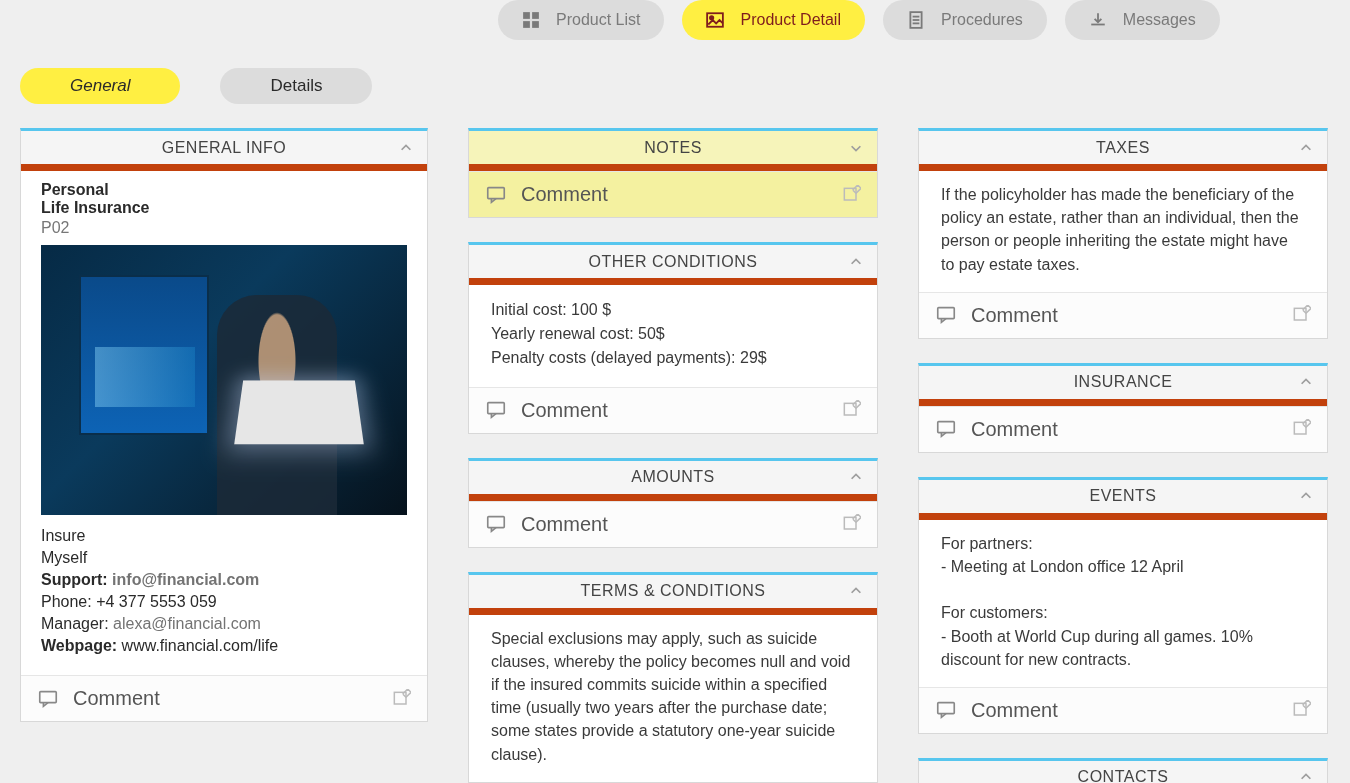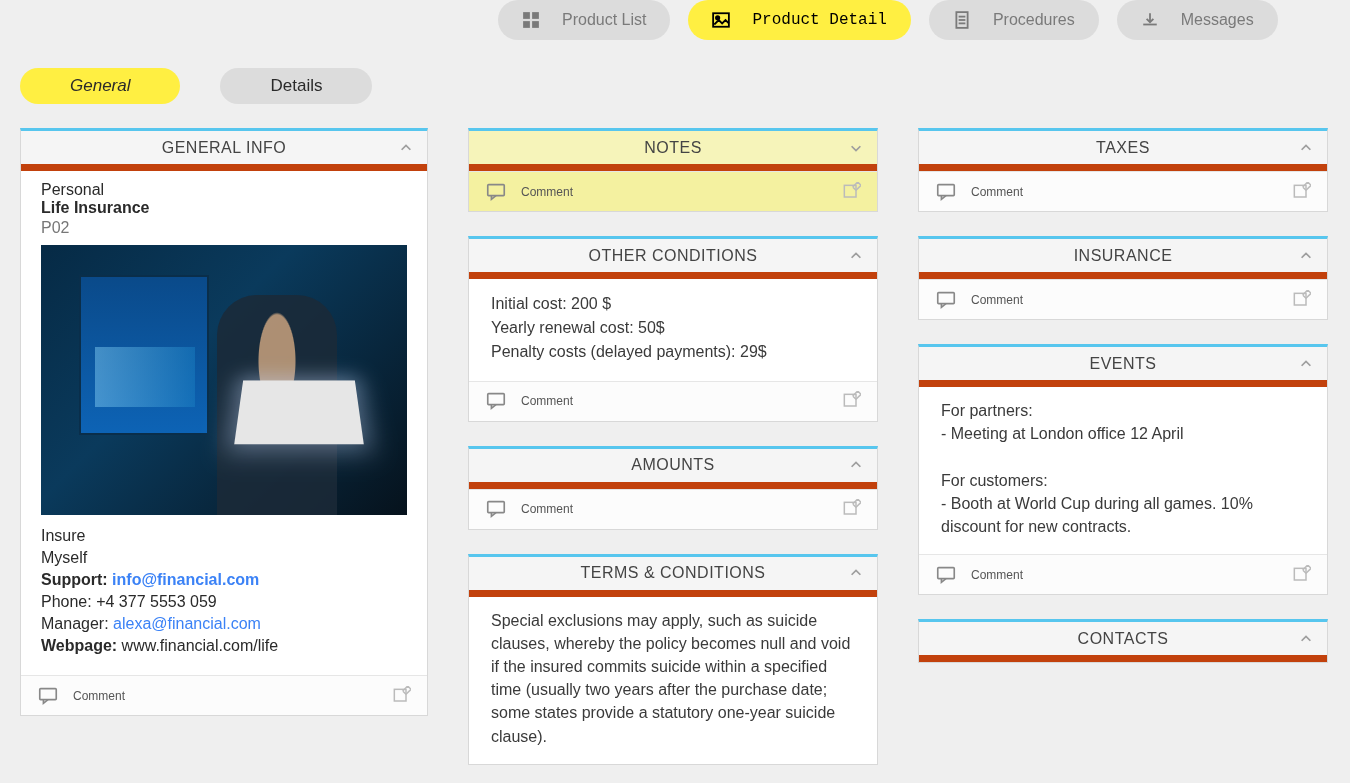--- a/index.html
+++ b/index.html
@@ -14,33 +14,32 @@
   
   .top-nav {
     display: flex;
     gap: 18px;
     padding: 0 0 8px 0;
     margin-left: 498px;
   }
   .top-pill {
     display: flex;
     align-items: center;
-    gap: 22px;
+    gap: 16px;
     height: 40px;
     padding: 0 24px;
     border-radius: 20px;
     background: #dcdcdc;
     color: #7a7a7a;
     font-size: 16px;
     cursor: pointer;
   }
   .top-pill.active {
     background: #ffef42;
-    color: #000000;
-    font-family: Liberation Mono, monospace;
+    color: #7f1d1d;
   }
   .top-pill .icon { width: 18px; height: 18px; display:flex; align-items:center; justify-content:center; }
 
   
   .sub-tabs {
     display: flex;
     gap: 40px;
     margin: 20px 0 24px 20px;
   }
   .sub-pill {
@@ -100,33 +99,33 @@
     font-size: 16px;
     color: #3a3a3a;
     line-height: 1.45;
   }
   .card-body .line { margin: 1px 0; }
   .card-body p { margin: 0; white-space: pre-wrap; }
 
   .comment-row {
     display: flex;
     align-items: center;
-    height: 40px;
+    height: 46px;
     padding: 0 16px;
     border-top: 1px solid #e6e6e6;
     background: #fcfcfc;
     color: #555;
-    font-size: 12px;
+    font-size: 20px;
   }
   .comment-row .comment-icon { width:22px; height:22px; margin-right: 14px; color:#888; }
   .comment-row .edit-icon { margin-left: auto; color:#bbb; cursor:pointer; }
 
   
   .gi-body { padding: 10px 20px 16px 20px; font-size:16px; }
-  .gi-body .line1 { font-weight: normal; }
+  .gi-body .line1 { font-weight: bold; }
   .gi-body .line2 { font-weight: bold; }
   .gi-body .code  { color:#777; margin-top:2px; }
   .gi-image {
     width: 100%; height: 270px; margin-top: 8px;
     background: linear-gradient(135deg,#062a45 0%, #0a3a5c 40%, #06121c 100%);
     position: relative; overflow: hidden;
   }
   .gi-image .panel {
     position:absolute; left:38px; top:30px; width:130px; height:160px;
     background: linear-gradient(180deg,#0a4a8a 0%, #0d63b5 100%);
@@ -145,21 +144,21 @@
     opacity:.85;
   }
   .gi-image .laptop {
     position:absolute; right:48px; bottom:70px; width:120px; height:70px;
     background:#e6e6e6; transform: perspective(200px) rotateX(25deg);
     box-shadow: 0 0 22px 6px rgba(200,220,255,.4);
   }
   .gi-contacts { margin-top: 12px; }
   .gi-contacts .row { margin: 4px 0; }
   .gi-contacts .bold { font-weight: bold; }
-  .gi-contacts .link { color:#3b82f6; }
+  .gi-contacts .link { color:#737373; }
 
   
   .chev { display:inline-block; width:14px; height:14px; }
   .chev svg { width:100%; height:100%; }
 
   
   svg { display:block; }
 </style>
 </head>
 <body>
@@ -316,21 +315,21 @@
     <div class="card">
       <div class="card-header">
         <span>OTHER CONDITIONS</span>
         <span class="expand-icon chev">
           <svg viewBox="0 0 16 16" fill="none" stroke="currentColor" stroke-width="2">
               <path d="M3 10 L8 5 L13 10"></path>
             </svg>
         </span>
       </div>
       <div class="card-body">
-        <div class="line">Initial cost: 200 $</div>
+        <div class="line">Initial cost: 100 $</div>
         <div class="line">Yearly renewal cost: 50$</div>
         <div class="line">Penalty costs (delayed payments): 29$</div>
       </div>
       <div class="comment-row">
         <span class="comment-icon">
           <svg viewBox="0 0 24 24" fill="none" stroke="currentColor" stroke-width="1.8">
               <rect x="3" y="4" width="18" height="12" rx="1"></rect>
               <path d="M7 16 L7 20 L12 16"></path>
             </svg>
         </span>
@@ -388,20 +387,23 @@
   <div class="col col-3">
 
     <div class="card">
       <div class="card-header">
         <span>TAXES</span>
         <span class="expand-icon chev">
           <svg viewBox="0 0 16 16" fill="none" stroke="currentColor" stroke-width="2">
               <path d="M3 10 L8 5 L13 10"></path>
             </svg>
         </span>
+      </div>
+      <div class="card-body">
+        <p>If the policyholder has made the beneficiary of the policy an estate, rather than an individual, then the person or people inheriting the estate might have to pay estate taxes.</p>
       </div>
       <div class="comment-row">
         <span class="comment-icon">
           <svg viewBox="0 0 24 24" fill="none" stroke="currentColor" stroke-width="1.8">
               <rect x="3" y="4" width="18" height="12" rx="1"></rect>
               <path d="M7 16 L7 20 L12 16"></path>
             </svg>
         </span>
         <span>Comment</span>
         <span class="edit-icon">

